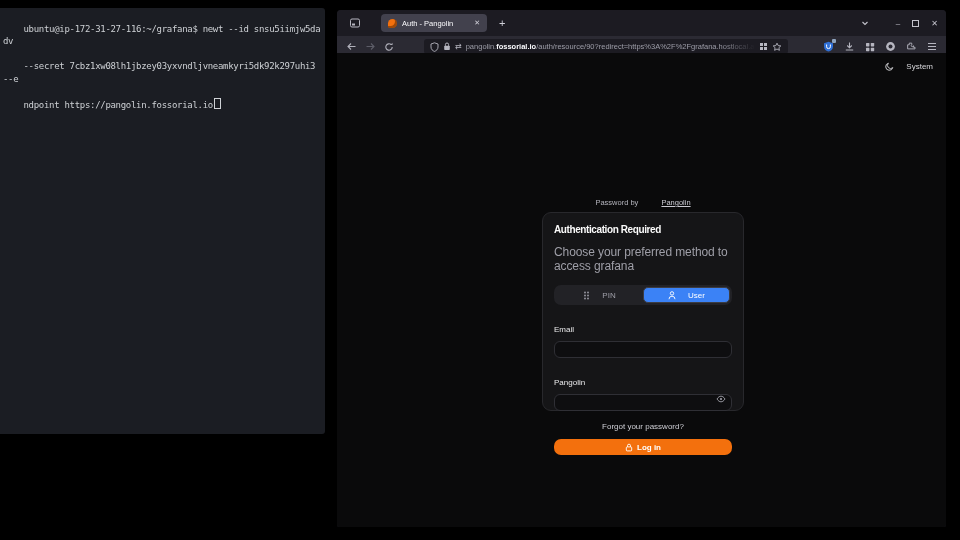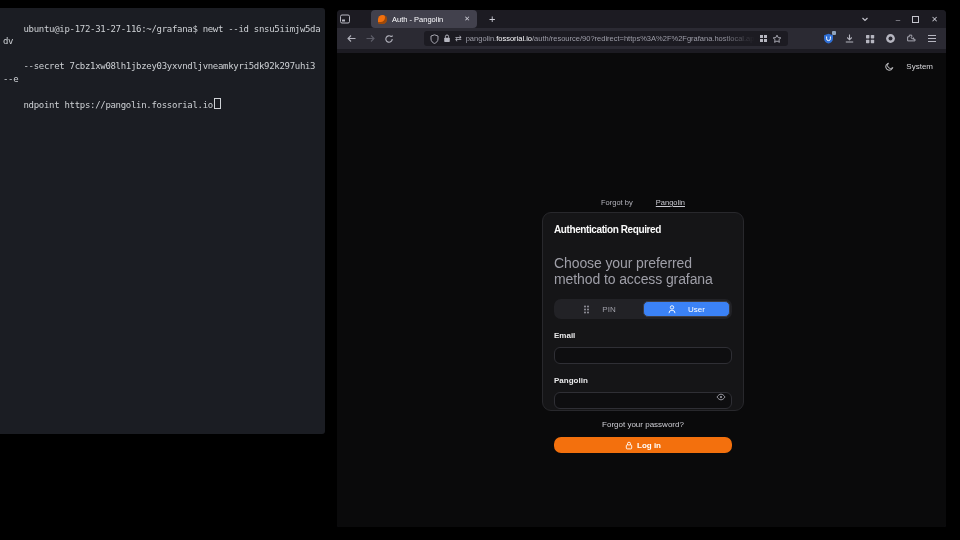--- a/index.html
+++ b/index.html
@@ -10,62 +10,62 @@
   .term{position:absolute;left:0;top:8px;width:325px;height:426px;background:#1b1d23;
         border-radius:0 3px 3px 0;padding:2px 0 0 3px;box-sizing:border-box;
         font-family:"DejaVu Sans Mono",monospace;font-size:9px;letter-spacing:-0.3px;
         line-height:12.6px;color:#ced1d5;white-space:pre-wrap;word-break:break-all;}
   .term-cursor{display:inline-block;width:5px;height:9px;border:1px solid #cfd2d6;
                vertical-align:-1px;margin-left:1px;}
 
   
   .browser{position:absolute;left:337px;top:10px;width:609px;height:517px;
            background:#1c1b22;border-radius:4px 4px 2px 2px;overflow:hidden;}
-  .tabbar{height:18px;display:flex;align-items:center;padding:0 8px 0 2px;background:#1c1b22;}
+  .tabbar{height:26px;display:flex;align-items:center;padding:0 8px 0 12px;background:#1c1b22;}
   .icon-btn{display:flex;align-items:center;justify-content:center;flex:0 0 auto;}
   .tab{display:flex;align-items:center;gap:5px;background:#42414d;border-radius:4px;height:18px;
        width:106px;box-sizing:border-box;padding:0 7px;margin-left:20px;}
   .favicon{width:9px;height:9px;border-radius:50% 50% 50% 20%;background:var(--accent-orange,#f3700d);
            box-shadow:inset -2px -2px 0 rgba(0,0,0,.35);}
   .tab-title{flex:1;font-size:7.5px;color:#fbfbfe;white-space:nowrap;overflow:hidden;}
   .tab-close{font-size:7px;color:#cfcfd8;cursor:default;}
   .newtab{margin-left:12px;font-size:11px;line-height:11px;color:#cfcfd8;}
   .tabbar-right{margin-left:auto;display:flex;align-items:center;}
   .winctl{display:flex;align-items:center;gap:12px;margin-left:26px;color:#c4c4cd;font-size:8px;}
 
   .toolbar{height:21px;background:#2b2a33;display:flex;align-items:center;padding:0 9px;}
   .nav-ic{margin-right:8px;}
   .urlbar{width:364px;height:15px;margin-left:30px;margin-right:12px;background:#1c1b22;
           border-radius:3px;display:flex;align-items:center;padding:0 6px;gap:4px;box-sizing:border-box;}
   .url-text{flex:1;font-size:7.5px;color:#9d9da8;white-space:nowrap;overflow:hidden;
             -webkit-mask-image:linear-gradient(90deg,#000 88%,transparent);
             mask-image:linear-gradient(90deg,#000 88%,transparent);}
-  .url-domain{color:#fbfbfe;font-weight:400;text-align:center;}
+  .url-domain{color:#fbfbfe;font-weight:700;text-align:center;}
   .swap-glyph{font-size:8px;color:#b6b6c0;line-height:8px;}
   .toolbar-icons{margin-left:auto;display:flex;align-items:center;gap:10px;}
   .ublock{position:relative;width:11px;height:11px;}
   .ublock-badge{position:absolute;right:-2px;top:-2px;width:4px;height:4px;background:#8fa3bd;border-radius:1px;}
 
   
   .page{position:absolute;left:0;top:43px;right:0;bottom:0;background:#0a0a0b;}
   .theme-toggle{position:absolute;top:9px;right:13px;display:flex;align-items:center;gap:12px;
                 color:#d8d8dc;font-size:8px;}
   .auth-col{position:absolute;left:205px;top:145px;width:202px;}
   .powered{height:14px;text-align:center;font-size:7.5px;color:#b4b4bc;}
   .powered a{color:#c9c9d1;text-decoration:underline;padding-left:21px;}
   .card{height:199px;box-sizing:border-box;background:#151517;border:1px solid #28282c;
         border-radius:9px;padding:11px 11px 12px;}
   .card-title{font-size:10px;font-weight:700;letter-spacing:-0.4px;color:#fafafa;}
-  .card-sub{margin-top:20px;font-size:14px;color:#9f9fa8;letter-spacing:-0.1px;}
+  .card-sub{margin-top:10px;font-size:12px;color:#9f9fa8;letter-spacing:-0.1px;}
   .seg{margin-top:12px;display:flex;background:#222226;border-radius:7px;padding:2px;height:20px;box-sizing:border-box;}
   .seg-btn{flex:1;display:flex;align-items:center;justify-content:center;gap:12px;font-size:8px;
            color:#9f9fa8;border-radius:5px;border:1px solid transparent;background:none;
            font-family:inherit;padding:0;}
   .seg-btn.active{background:#3b82f6;border-color:#3c3c42;color:#fff;}
-  .fld-label{margin-top:12px;font-size:8px;font-weight:700;color:#e8e8ea;}
+  .fld-label{margin-top:20px;font-size:8px;font-weight:400;color:#e8e8ea;}
   .fld-wrap{position:relative;margin-top:4px;}
   .fld{width:100%;height:17px;box-sizing:border-box;background:#0e0e10;border:1px solid #2f2f35;
        border-radius:6px;padding:0 6px;color:#fff;font-size:8px;font-family:inherit;outline:none;}
   .eye{position:absolute;right:6px;top:4px;}
   .forgot{margin-top:11px;text-align:center;font-size:8px;color:#cfcfd5;text-decoration:none;display:block;}
   .login-btn{margin-top:8px;width:100%;height:16px;border:none;border-radius:7px;
              background:var(--accent-orange,#f3700d);color:#fff;font-size:8px;font-weight:700;
              font-family:inherit;display:flex;align-items:center;justify-content:center;gap:4px;}
   svg{display:block;}
 </style>
@@ -207,21 +207,21 @@
         <span class="icon-btn">
           <svg width="9" height="9" viewBox="0 0 9 9">
               <path d="M7.8 5.6A3.6 3.6 0 1 1 3.4 1.2a2.9 2.9 0 0 0 4.4 4.4z" fill="none" stroke="#d8d8dc" stroke-width="0.9"></path>
             </svg>
         </span>
         <span>System</span>
       </div>
 
       <div class="auth-col">
         <div class="powered">
-          <span>Forgot by</span>
+          <span>Password by</span>
           <a href="#">Pangolin</a>
         </div>
 
         <div class="card">
           <div class="card-title">Authentication Required</div>
           <div class="card-sub">Choose your preferred method to access grafana</div>
 
           <div class="seg">
             <button class="seg-btn">
               <span class="icon-btn">

